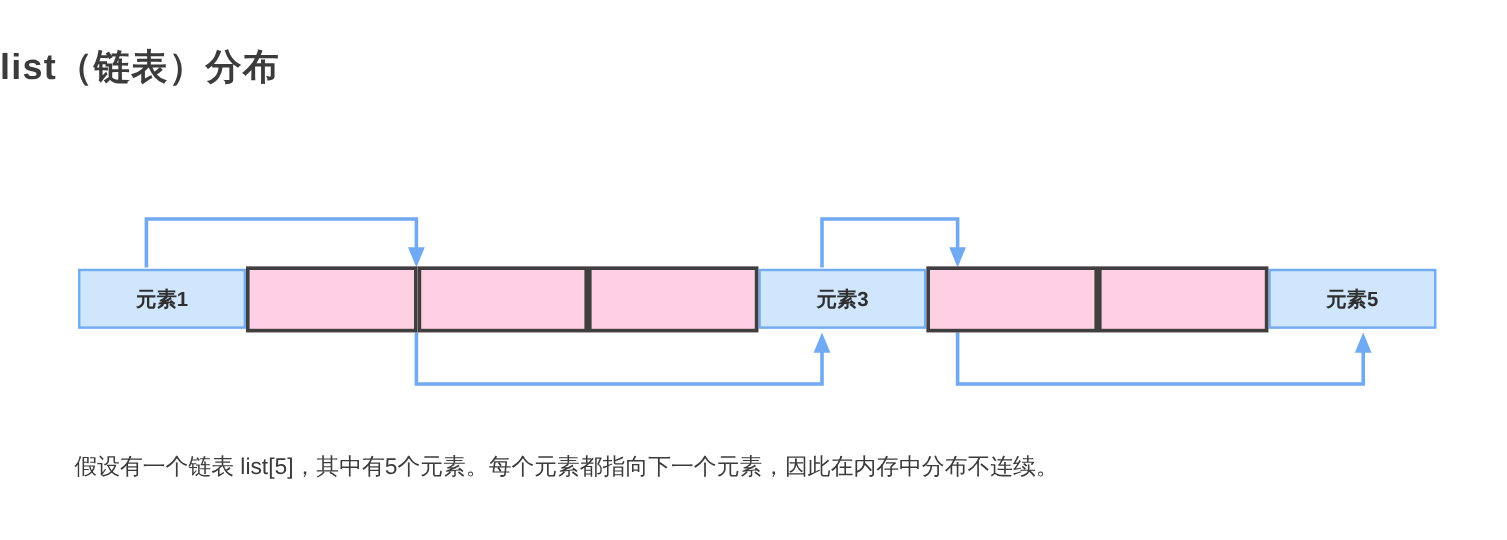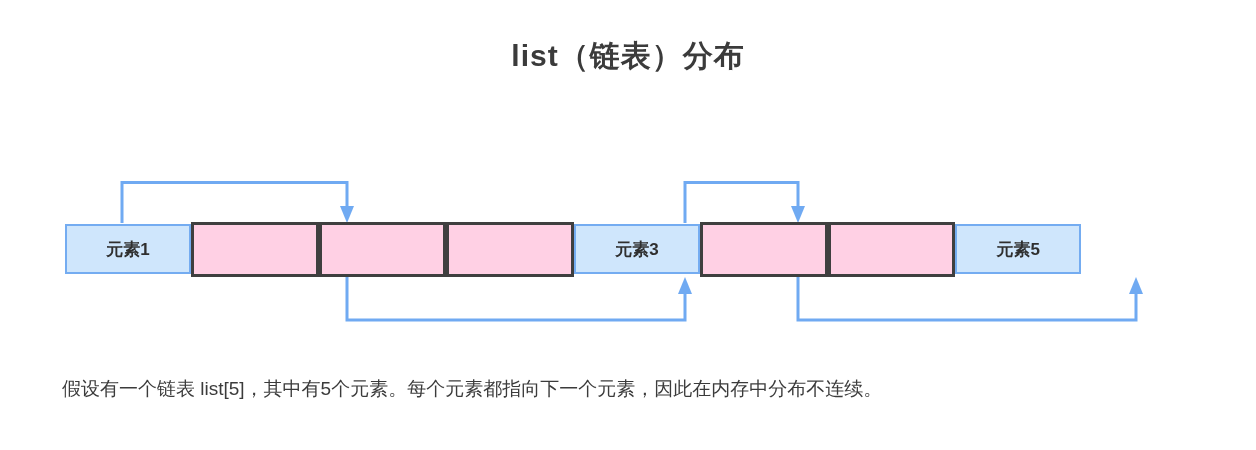--- a/index.html
+++ b/index.html
@@ -4,23 +4,23 @@
 <style>
   :root{
     --element-fill:#cfe6fc; --element-border:#74acf1;
     --memory-fill:#ffd0e4; --memory-border:#3f3f3f;
     --arrow:#70aaf2; --text:#3b3b3b;
   }
   *{margin:0;padding:0;box-sizing:border-box;}
   html,body{width:1256px;height:450px;background:#ffffff;overflow:hidden;
     font-family:"Liberation Sans","DejaVu Sans",sans-serif;}
   .stage{position:relative;width:1256px;height:450px;background:#fff;}
-  .title{position:absolute;top:36px;left:0;right:0;text-align:center;
+  .title{position:absolute;top:36px;left:0;right:0;
     font-size:30px;font-weight:bold;color:var(--text);letter-spacing:1px;}
-  .row{position:absolute;left:65px;top:221px;width:1016px;height:56px;
+  .row{position:absolute;left:65px;top:221px;width:1132px;height:56px;
     display:flex;align-items:center;}
   .cell{flex:1 1 0;display:flex;align-items:center;justify-content:center;}
   .cell.element{height:50px;background:var(--element-fill);
     border:2px solid var(--element-border);z-index:1;}
   .cell.memory{height:55px;background:var(--memory-fill);
     border:3px solid var(--memory-border);z-index:2;}
   .cell .lbl{font-size:17px;font-weight:bold;color:#2f2f2f;}
   svg.arrows{position:absolute;left:0;top:0;width:1256px;height:450px;
     pointer-events:none;}
   .arrow-line{stroke:var(--arrow);stroke-width:3;fill:none;}

